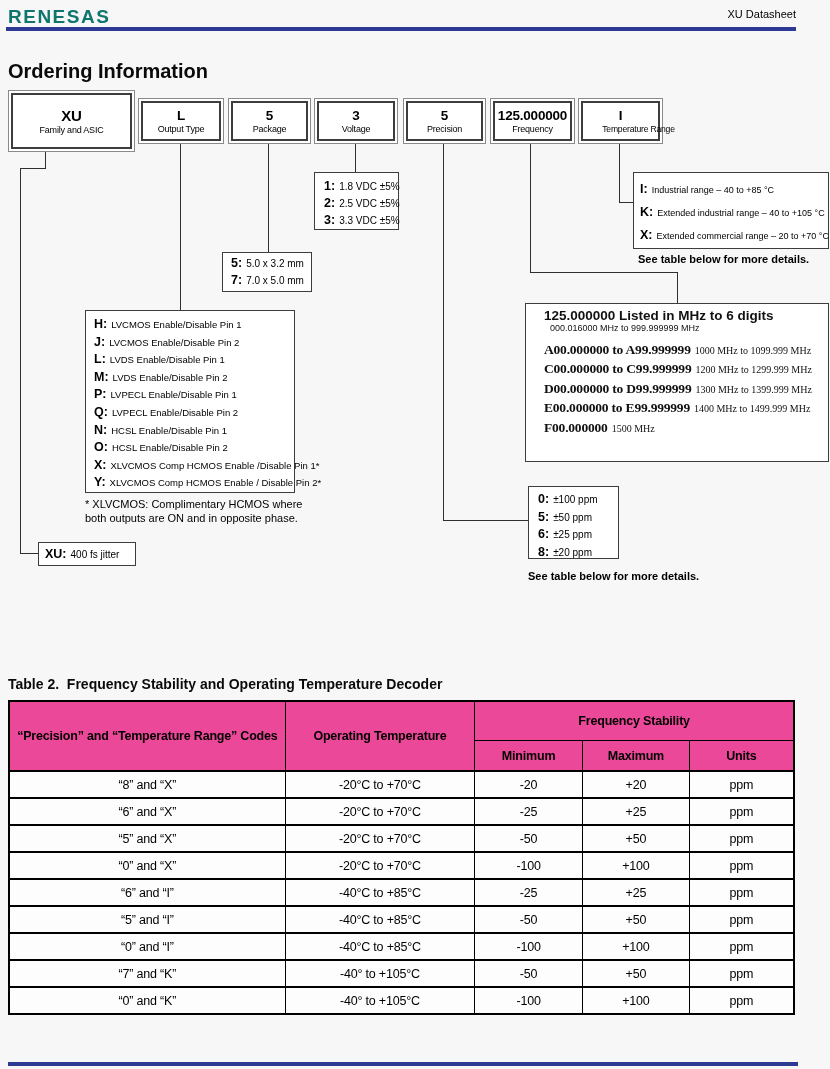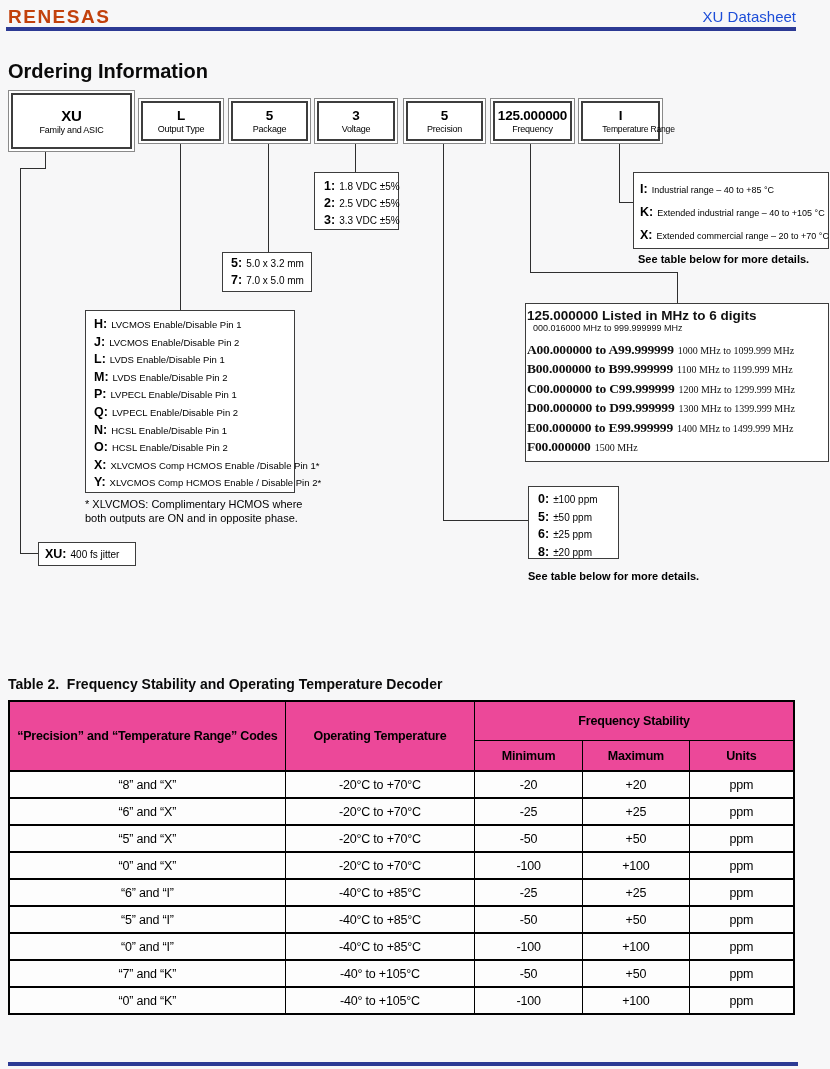--- a/index.html
+++ b/index.html
@@ -3,22 +3,22 @@
 <meta charset="utf-8">
 <style>
   html,body { margin:0; padding:0; }
   .page {
     position:relative; width:830px; height:1069px;
     background:#f7f7f8; overflow:hidden;
     font-family:"Liberation Sans", sans-serif; color:#111;
   }
   
   .logo { position:absolute; left:8px; top:6px; font-size:19px; font-weight:bold;
-          color:#c2410c; letter-spacing:1.5px; }
-  .doc-title { position:absolute; right:34px; top:8px; font-size:15px; color:#1d4ed8; }
+          color:#0f766e; letter-spacing:1.5px; }
+  .doc-title { position:absolute; right:34px; top:8px; font-size:11px; color:#000000; }
   .rule-top { position:absolute; left:6px; top:27px; width:790px; height:4px; background:#2c3a94; }
   .rule-bottom { position:absolute; left:8px; top:1062px; width:790px; height:4px; background:#2c3a94; }
   .page-title { position:absolute; left:8px; top:52px; font-size:20px; font-weight:bold; color:#0a0a0a;margin-top:8px; }
 
   
   .pn { position:absolute; background:#fff; border:1px solid #8a8a8a; padding:2px; box-sizing:border-box; }
   .pn-inner { width:100%; height:100%; box-sizing:border-box; border:2px solid #3d3d3d;
               display:flex; flex-direction:column; align-items:center; justify-content:center; gap:1px; }
   .pn-code { font-weight:bold; font-size:13.5px; letter-spacing:-0.2px; color:#000; white-space:nowrap; }
   .pn-label { font-size:9px; letter-spacing:-0.2px; color:#000; white-space:nowrap; }
@@ -39,21 +39,21 @@
   #dec-temp { left:633px; top:172px; width:196px; height:77px; padding:5px 0 0 6px; }
   #dec-temp .ditem { line-height:22px; }
   #dec-temp .dtext { font-size:9px; }
   #dec-pkg { left:222px; top:252px; width:90px; height:40px; padding:2px 0 0 8px; }
   #dec-pkg .ditem { line-height:17px; }
   #dec-out { left:85px; top:310px; width:210px; height:183px; padding:5px 0 0 8px; }
   #dec-out .ditem { line-height:17.6px; }
   #dec-out .dtext { font-size:9.5px; }
   #dec-prec { left:528px; top:486px; width:91px; height:73px; padding:4px 0 0 9px; }
   #dec-prec .ditem { line-height:16.5px; }
-  #dec-freq { left:525px; top:303px; width:304px; height:159px; padding:4px 0 0 1px; }
+  #dec-freq { left:525px; top:303px; width:304px; height:159px; padding:4px 0 0 18px; }
   .freq-title { font-weight:bold; font-size:13.5px; white-space:nowrap; }
   .freq-sub { font-size:9px; padding-left:6px; margin-bottom:8px; white-space:nowrap; }
   .freq-row { display:flex; align-items:baseline; line-height:18.4px; white-space:nowrap;font-family:Liberation Serif, serif; }
   .freq-code { font-weight:bold; font-size:13.5px; letter-spacing:-0.2px; margin-right:4px; }
   .freq-range { font-size:10px;text-align:right; }
 
   #box-jitter { left:38px; top:542px; width:98px; height:24px; display:flex; align-items:center; padding-left:6px; }
   #box-jitter .dkey { font-size:12.5px; }
   #box-jitter .dtext { font-size:10px; }
 
@@ -225,24 +225,20 @@
   <div class="footnote" style="left:85px; top:497px; width:240px;">* XLVCMOS: Complimentary HCMOS where both outputs are ON and in opposite phase.</div>
 
   <div class="dbox" id="dec-freq">
     <div class="freq-title">125.000000 Listed in MHz to 6 digits</div>
     <div class="freq-sub">000.016000 MHz to 999.999999 MHz</div>
     <div class="freq-row">
       <span class="freq-code">A00.000000 to A99.999999</span>
       <span class="freq-range">1000 MHz to 1099.999 MHz</span>
     </div>
     <div class="freq-row">
-      <span class="freq-code">B00.000000 to B99.999999</span>
-      <span class="freq-range">1100 MHz to 1199.999 MHz</span>
-    </div>
-    <div class="freq-row">
       <span class="freq-code">C00.000000 to C99.999999</span>
       <span class="freq-range">1200 MHz to 1299.999 MHz</span>
     </div>
     <div class="freq-row">
       <span class="freq-code">D00.000000 to D99.999999</span>
       <span class="freq-range">1300 MHz to 1399.999 MHz</span>
     </div>
     <div class="freq-row">
       <span class="freq-code">E00.000000 to E99.999999</span>
       <span class="freq-range">1400 MHz to 1499.999 MHz</span>

